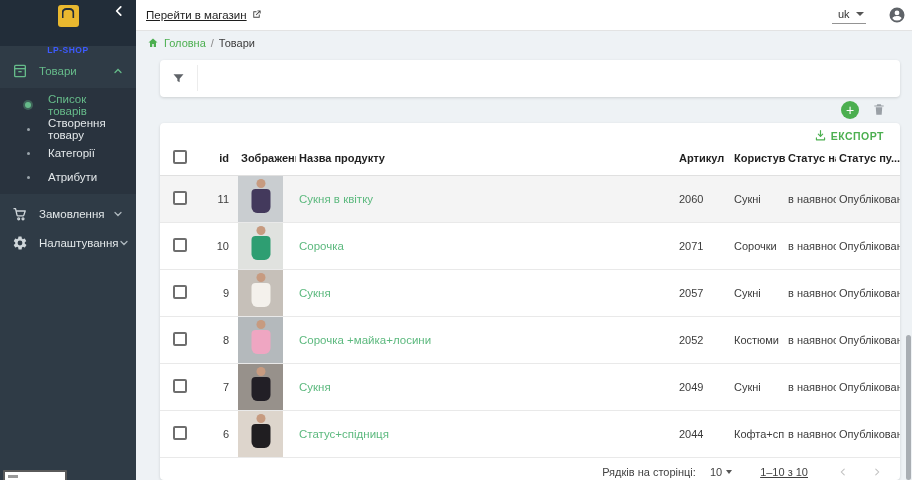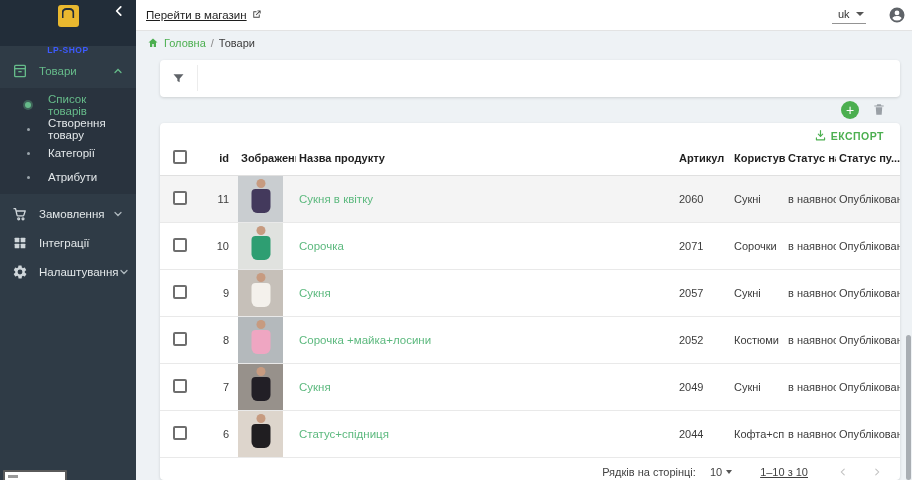--- a/index.html
+++ b/index.html
@@ -147,31 +147,20 @@
             </svg>
         </span>
         <span class="ni-label">Замовлення</span>
         <span class="ni-chevron">
           <svg viewBox="0 0 24 24" width="12" height="12" fill="none" stroke="currentColor" stroke-width="2.5" stroke-linecap="round">
               <polyline points="6 9 12 15 18 9"></polyline>
             </svg>
         </span>
       </div>
 
-      <div class="nav-item">
-        <span class="ni-icon">
-          <svg viewBox="0 0 24 24" width="16" height="16" fill="currentColor">
-              <rect x="4" y="4" width="7" height="7" rx="1"></rect>
-              <rect x="13" y="4" width="7" height="7" rx="1"></rect>
-              <rect x="4" y="13" width="7" height="7" rx="1"></rect>
-              <rect x="13" y="13" width="7" height="7" rx="1"></rect>
-            </svg>
-        </span>
-        <span class="ni-label">Інтеграції</span>
-      </div>
 
       <div class="nav-item">
         <span class="ni-icon">
           <svg viewBox="0 0 24 24" width="16" height="16" fill="currentColor">
               <path d="M19.14 12.94c.04-.3.06-.61.06-.94s-.02-.64-.07-.94l2.03-1.58a.5.5 0 0 0 .12-.64l-1.92-3.32a.5.5 0 0 0-.61-.22l-2.39.96a7.03 7.03 0 0 0-1.62-.94l-.36-2.54a.5.5 0 0 0-.5-.42h-3.84a.5.5 0 0 0-.5.42l-.36 2.54c-.59.24-1.13.57-1.62.94l-2.39-.96a.5.5 0 0 0-.61.22L2.74 8.87a.5.5 0 0 0 .12.64l2.03 1.58c-.05.3-.09.63-.09.94s.02.64.07.94l-2.03 1.58a.5.5 0 0 0-.12.64l1.92 3.32c.14.24.42.34.68.24l2.39-.96c.5.38 1.03.7 1.62.94l.36 2.54c.05.24.25.42.5.42h3.84c.25 0 .46-.18.5-.42l.36-2.54c.59-.24 1.13-.56 1.62-.94l2.39.96c.26.1.54 0 .68-.24l1.92-3.32a.5.5 0 0 0-.12-.64l-2.01-1.58zM12 15.6a3.6 3.6 0 1 1 0-7.2 3.6 3.6 0 0 1 0 7.2z"></path>
             </svg>
         </span>
         <span class="ni-label">Налаштування</span>
         <span class="ni-chevron">
           <svg viewBox="0 0 24 24" width="12" height="12" fill="none" stroke="currentColor" stroke-width="2.5" stroke-linecap="round">

